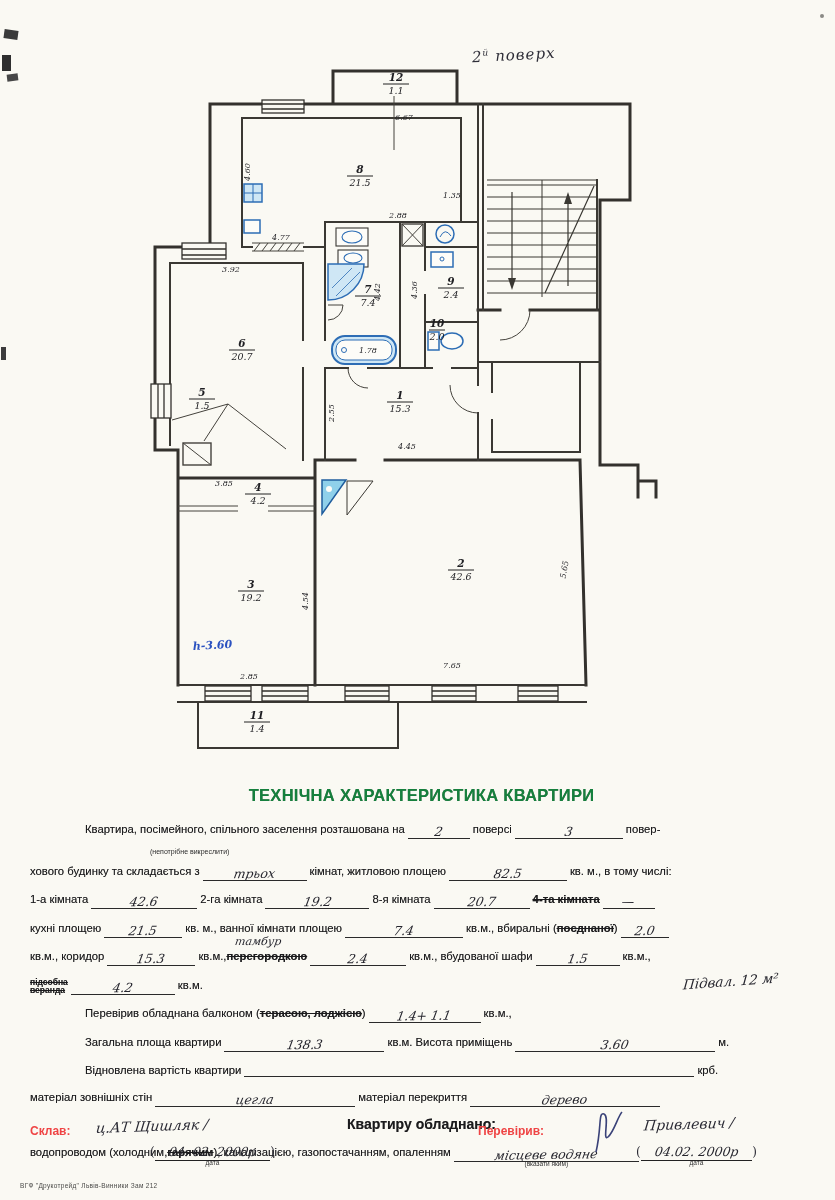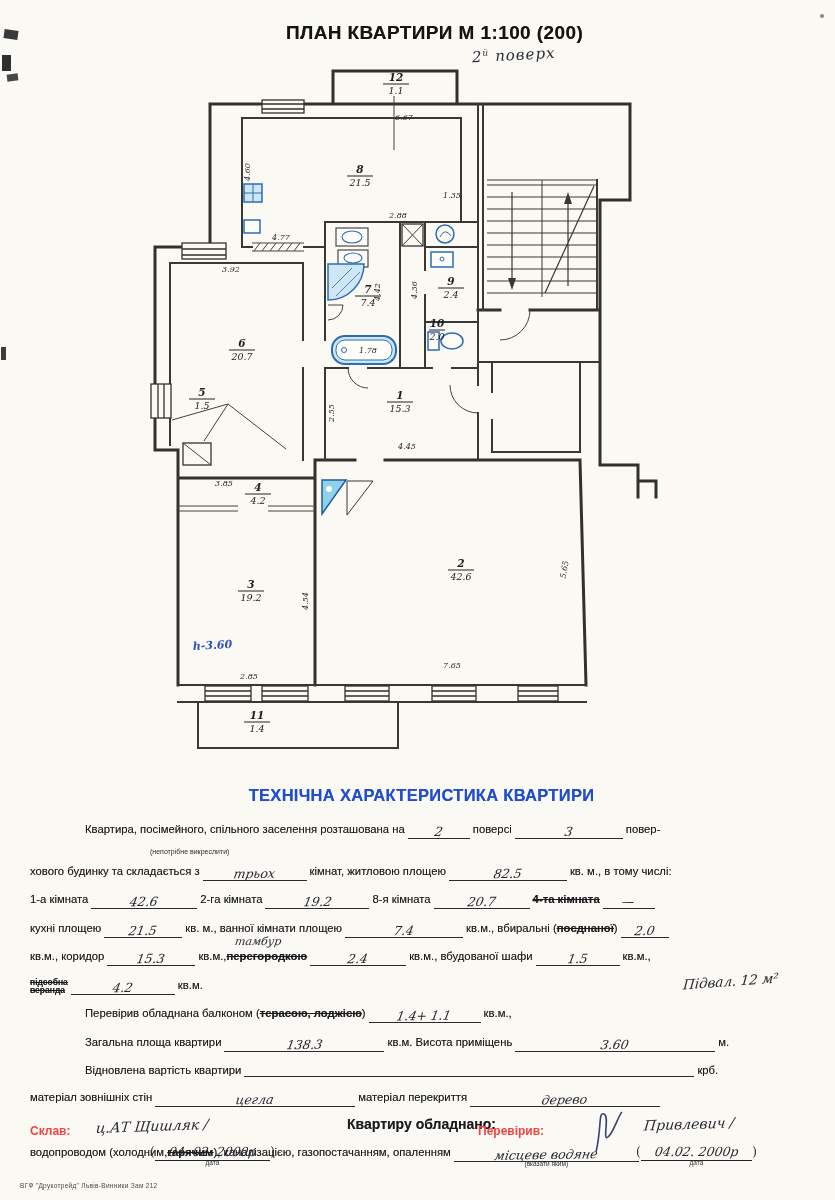--- a/index.html
+++ b/index.html
@@ -23,21 +23,21 @@
 
   #plan-svg{position:absolute;left:0;top:0;}
   .rn{font:italic bold 10.5px "DejaVu Serif",serif;fill:#1e1e22;}
   .ra{font:italic 9.5px "DejaVu Serif",serif;fill:#1e1e22;}
   .frl{stroke:#222;stroke-width:1;}
   .dim{font:italic 8px "DejaVu Serif",serif;fill:#26262a;}
   .hnote{font:italic bold 11px "DejaVu Serif",serif;fill:#2b52c0;}
 
   #tech{position:absolute;left:30px;right:22px;top:786px;}
   #tech-heading{text-align:center;font:bold 16.5px "Liberation Sans",sans-serif;letter-spacing:.3px;
-    color:#1d4ed8;margin-bottom:14px;text-shadow:0 0 .6px rgba(0,0,0,.5);}
+    color:#15803d;margin-bottom:14px;text-shadow:0 0 .6px rgba(0,0,0,.5);}
   .fline{position:relative;margin:0 0 8.5px 0;white-space:nowrap;}
   .fnote{margin:-8px 0 3px 0;}
   .fcenter{text-align:center;}
   .print{font:11.3px "Liberation Sans",sans-serif;color:#1b1b1d;text-shadow:0 0 .5px rgba(25,25,25,.5);}
   .boldp{font-weight:bold;font-size:14px;}
   .cap{font:7px "Liberation Sans",sans-serif;color:#2b2b2b;}
   .struck{text-decoration:line-through;text-decoration-thickness:1.4px;font-weight:bold;}
   .blank{display:inline-flex;justify-content:center;align-items:flex-end;border-bottom:1.3px solid #2a2a2a;
     height:15px;vertical-align:-2px;margin:0 3px;position:relative;}
   .hand{font:italic 12.5px "DejaVu Serif",serif;color:#26262e;white-space:nowrap;display:inline-block;
@@ -68,21 +68,20 @@
 <body>
 
 <div id="page">
 
   <div class="art a1"></div>
   <div class="art a2"></div>
   <div class="art a3"></div>
   <div class="art a4"></div>
   <div class="art a5"></div>
 
-  <div id="plan-title">ПЛАН КВАРТИРИ М 1:100 (200)</div>
   <div id="floor-note"><span>2</span><sup>й</sup><span> поверх</span></div>
 
   <svg id="plan-svg" width="835" height="775" viewBox="0 0 835 775">
 
     <g stroke="#33312d" stroke-width="3" fill="none" stroke-linecap="square">
       <path d="M333,103 V71 H457 V103
                M210,104 H630
                M210,104 V247 H155 V450 H178 V685
                M630,104 V200 H600 V465 H638 V497
                M638,481 H656 V497

